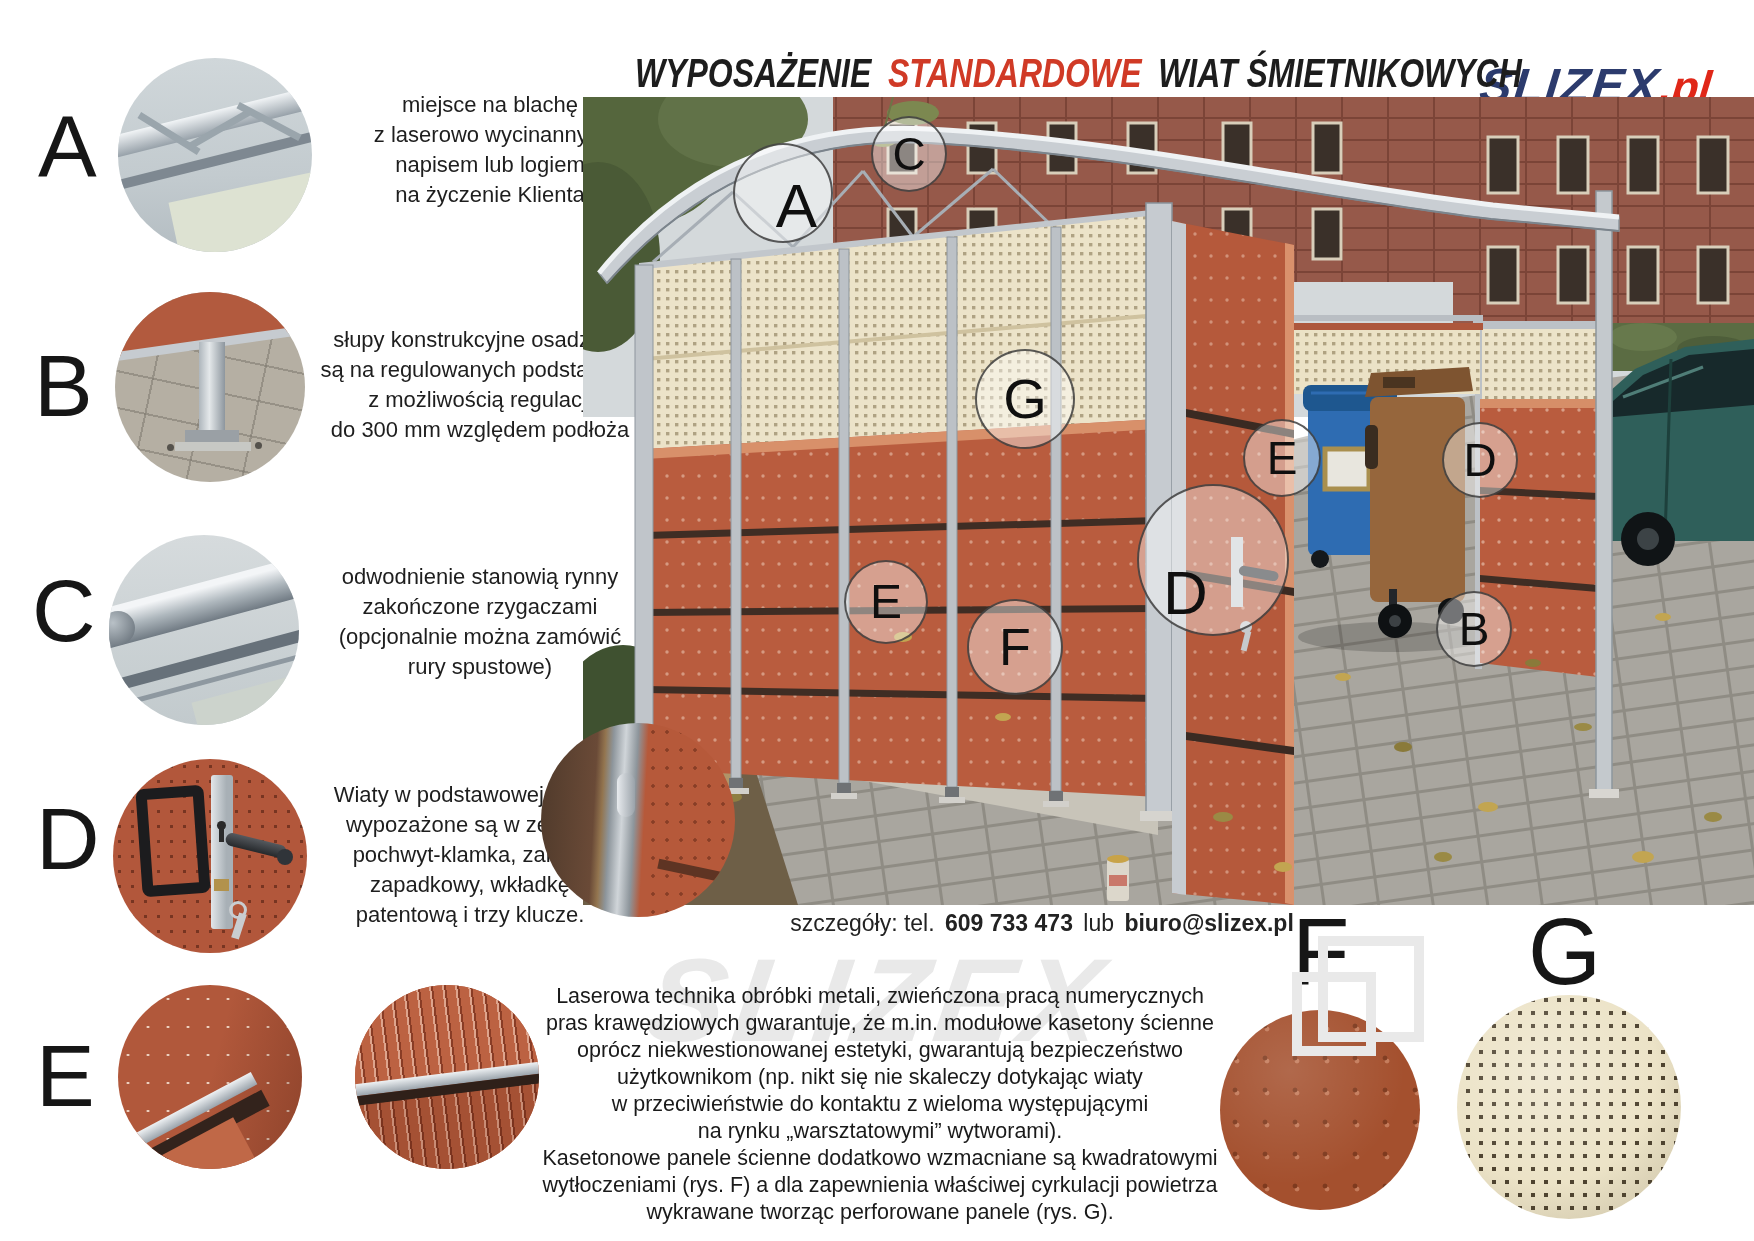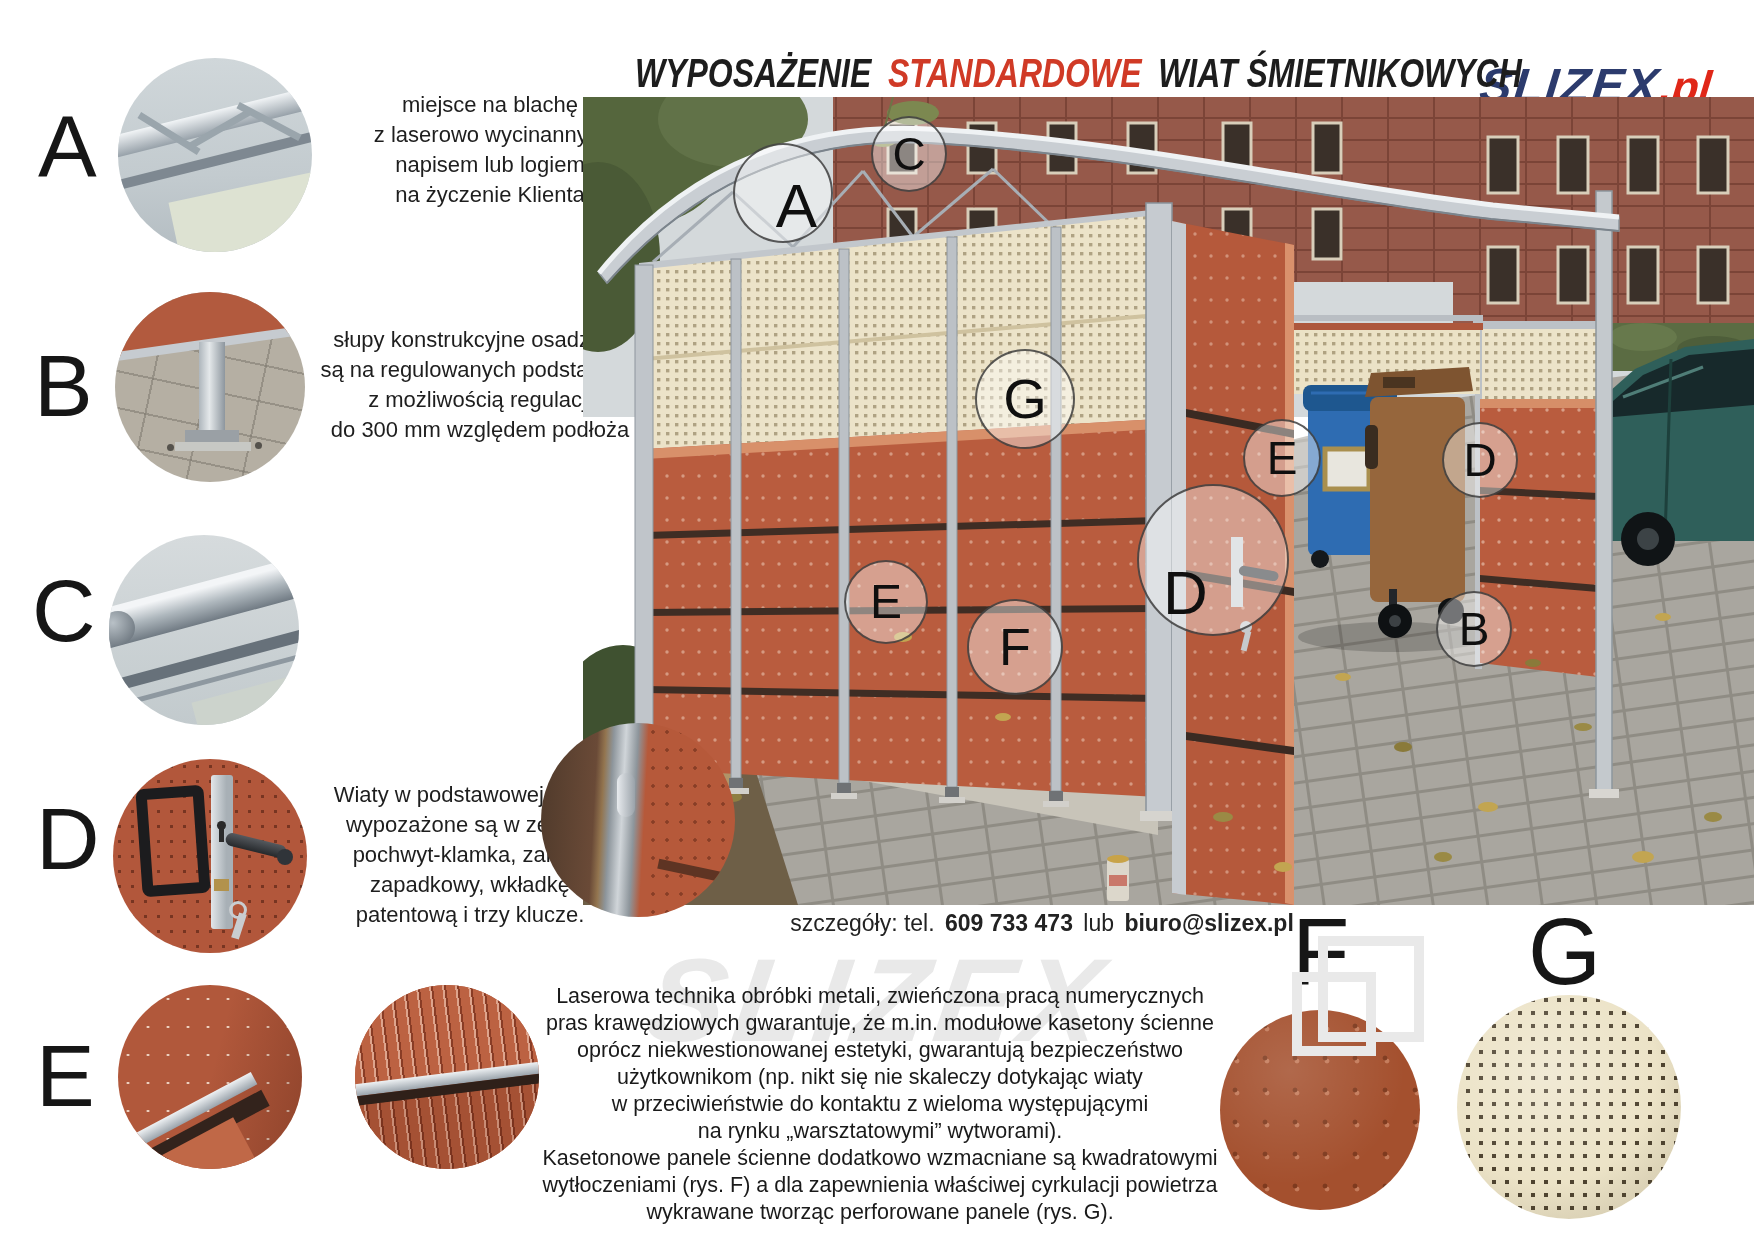--- a/index.html
+++ b/index.html
@@ -76,20 +76,24 @@
 do 300 mm względem podłoża</div>
 
   <div class="bigletter" style="left:32px;top:567px;">C</div>
   <div class="circ" style="left:109px;top:535px;width:190px;height:190px;background:linear-gradient(180deg,#d6dbdd,#c2cacd);">
     <div class="abs" style="left:-30px;top:46px;width:260px;height:40px;border-radius:20px;background:linear-gradient(180deg,#f3f5f7 15%,#aeb7bd 55%,#707a83);transform:rotate(-15deg);"></div>
     <div class="abs" style="left:-8px;top:76px;width:34px;height:34px;border-radius:50%;background:radial-gradient(circle at 35% 35%,#b9c1c7,#5d6770);"></div>
     <div class="abs" style="left:-20px;top:118px;width:250px;height:12px;background:#67717a;transform:rotate(-15deg);"></div>
     <div class="abs" style="left:-20px;top:142px;width:250px;height:5px;background:#8e98a0;transform:rotate(-15deg);"></div>
     <div class="abs" style="left:88px;top:150px;width:130px;height:60px;background:#ccd3cc;transform:rotate(-15deg);"></div>
   </div>
+  <div class="blocktext" style="left:320px;top:562px;">odwodnienie stanowią rynny
+zakończone rzygaczami
+(opcjonalnie można zamówić
+rury spustowe)</div>
 
   <div class="bigletter" style="left:36px;top:795px;">D</div>
   <div class="circ" style="left:113px;top:759px;width:194px;height:194px;background-color:#b2573b;background-image:radial-gradient(circle,rgba(70,25,12,.55) 1.5px,transparent 2px);background-size:13px 15px;">
     <div class="abs" style="left:26px;top:28px;width:46px;height:86px;border:11px solid #1c1c1e;border-radius:8px;transform:rotate(-4deg);"></div>
     <div class="abs" style="left:98px;top:16px;width:22px;height:154px;border-radius:3px;background:linear-gradient(90deg,#e2e6e9,#a8b0b6 70%);"></div>
     <div class="abs" style="left:104px;top:62px;width:9px;height:9px;border-radius:50%;background:#2a2a2a;"></div>
     <div class="abs" style="left:106px;top:70px;width:5px;height:13px;background:#2a2a2a;"></div>
     <div class="abs" style="left:101px;top:120px;width:15px;height:12px;background:#b2924c;"></div>
     <div class="abs" style="left:112px;top:80px;width:62px;height:13px;border-radius:7px;background:linear-gradient(#55595e,#26292c);transform:rotate(14deg);"></div>
     <div class="abs" style="left:164px;top:90px;width:16px;height:16px;border-radius:50%;background:#303439;"></div>

